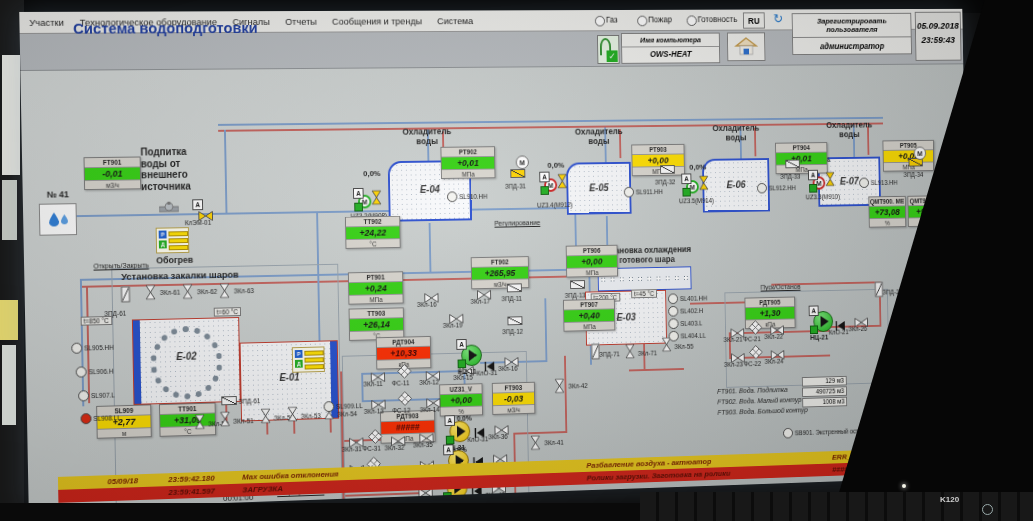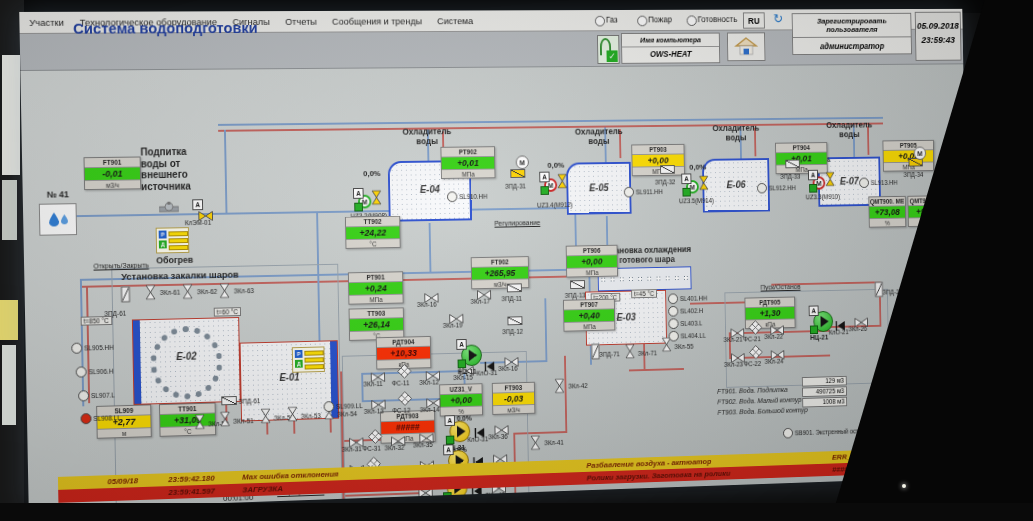--- a/index.html
+++ b/index.html
@@ -830,13 +830,17 @@
           <rect x="0" y="5" width="20" height="5" fill="#9aa0a6" stroke="#666" stroke-width="0.7"></rect>
           <circle cx="10" cy="5" r="4" fill="#b9bfc4" stroke="#666" stroke-width="0.7"></circle>
           <rect x="8.5" y="0" width="3" height="3" fill="#777"></rect>
         </svg>
     </div>
   </div>
 
   <div id="wedge"></div>
   <div id="bottomstrip"></div>
   <div id="led"></div>
+  <div id="kbd">
+    <span id="kbrand">K120</span>
+    <span id="klogo"></span>
+  </div>
 </div>
 
 </body></html>

